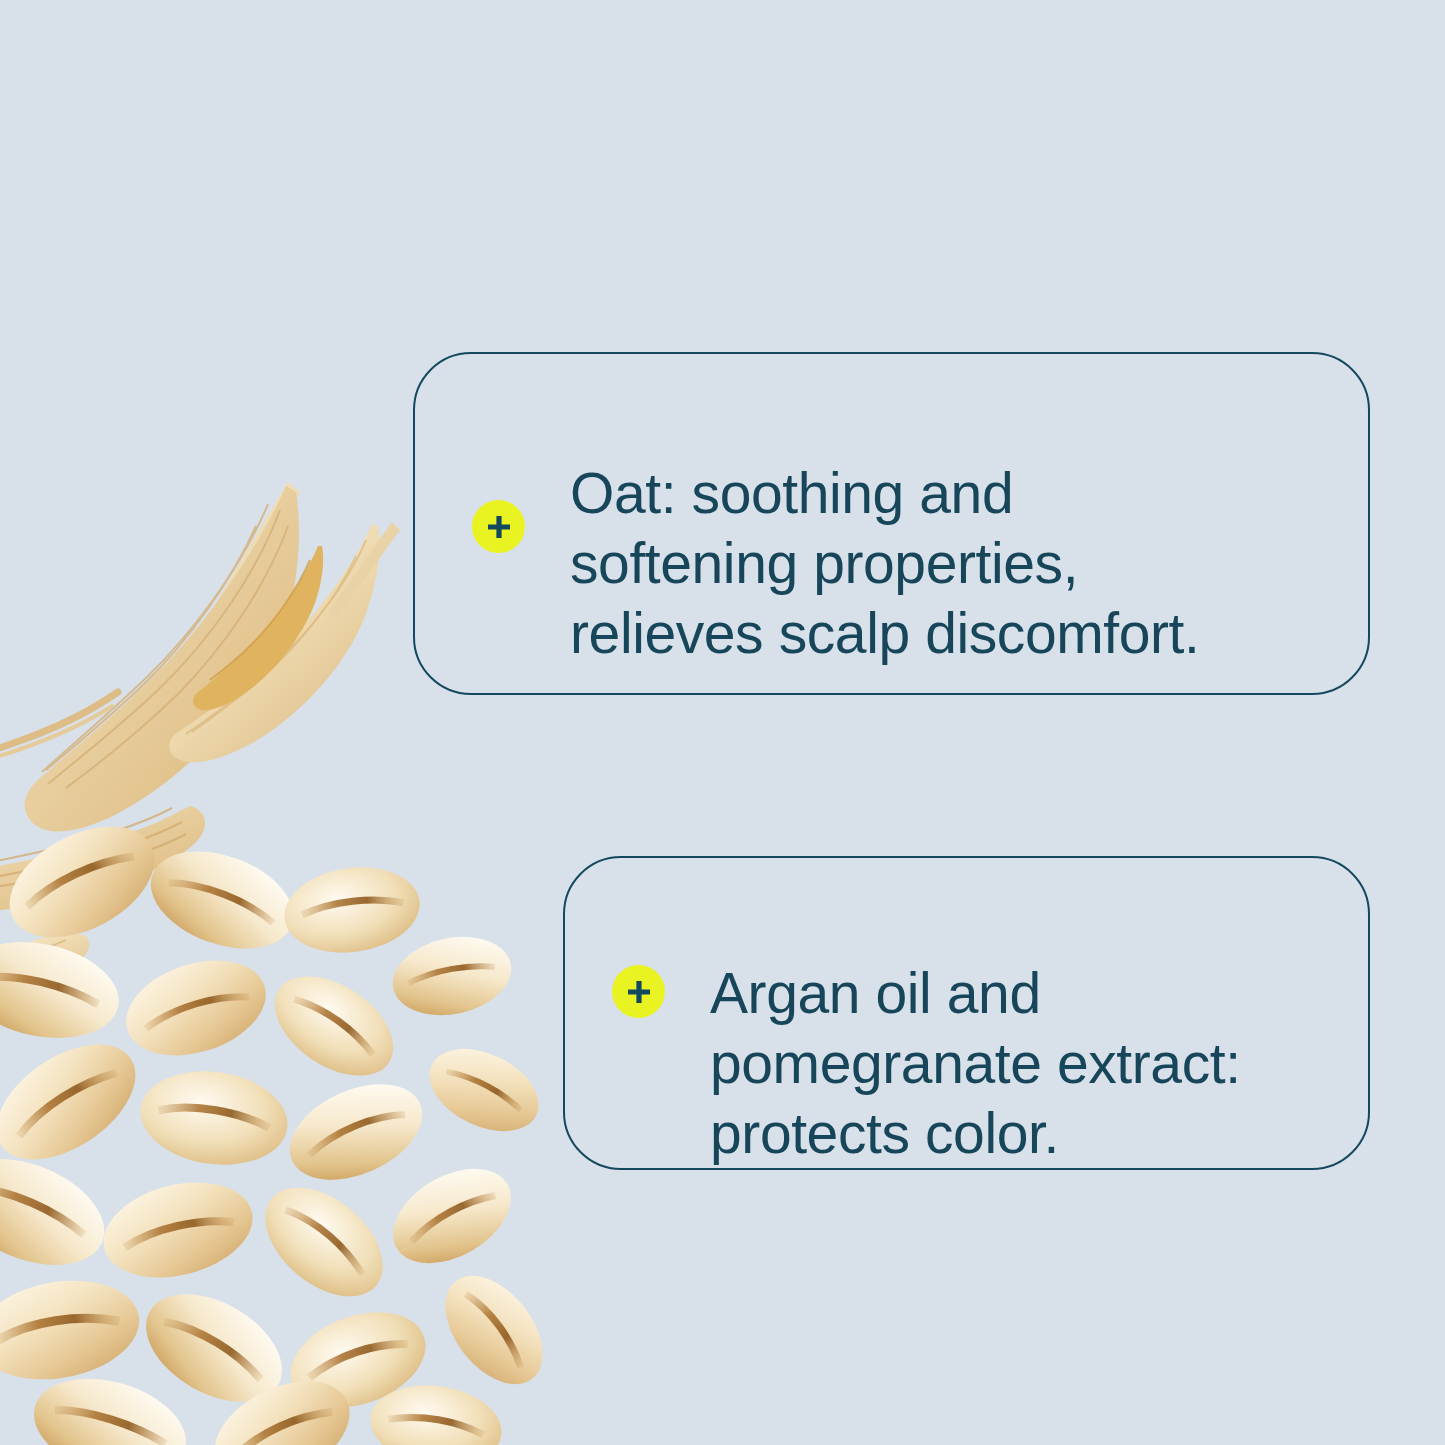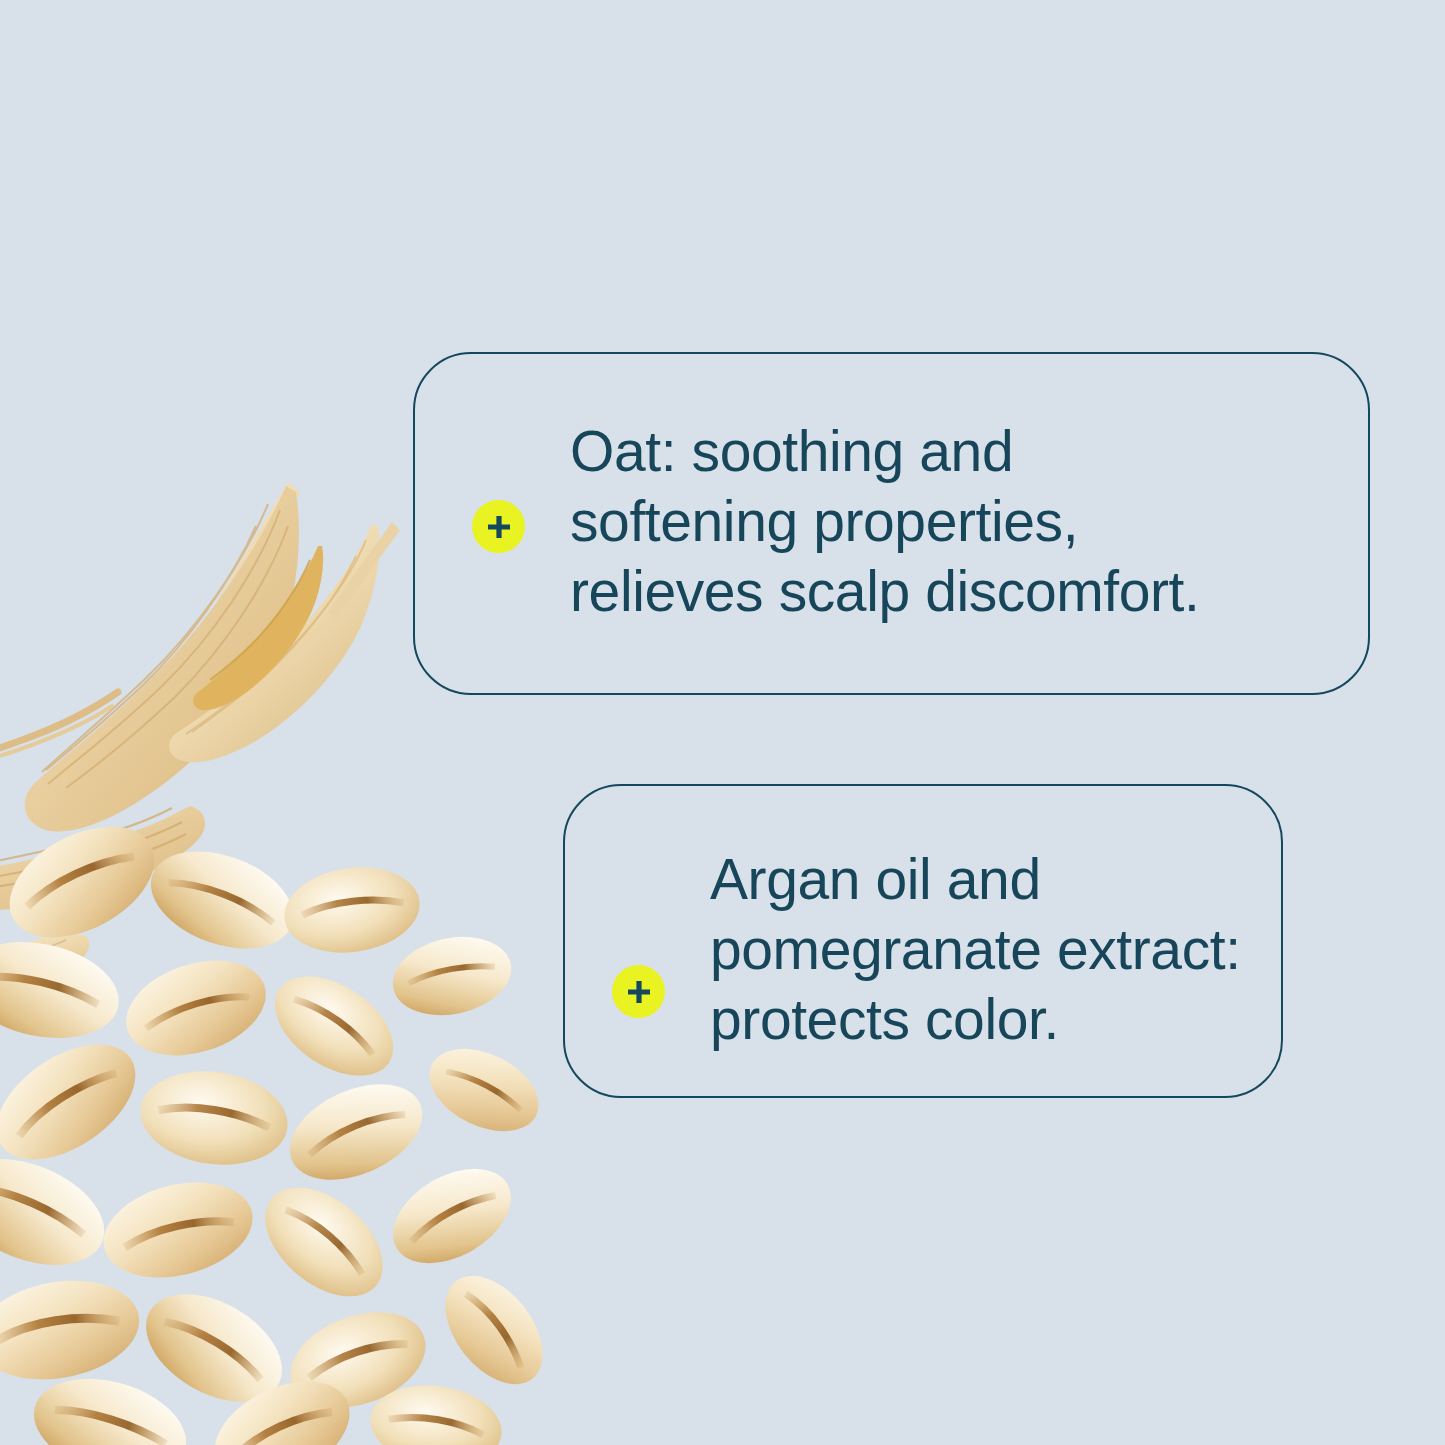--- a/index.html
+++ b/index.html
@@ -25,29 +25,30 @@
   }
 
   
   .card{
     position:absolute;
     border:2.5px solid #13485e;
     border-radius:58px;
     background:transparent;
   }
   #card-1{ left:413px; top:352px; width:957px; height:343px; }
-  #card-2{ left:563px; top:784px; width:720px; height:314px; }
+  #card-2{ left:563px; top:856px; width:807px; height:314px; }
 
   .card-text{
     position:absolute;
     color:#17465a;
     font-size:57px;
     line-height:70px;
     letter-spacing:-0.4px;
     white-space:pre-line;
+    margin-top:42px;
   }
   #card-1 .card-text{ left:155px; top:62px; width:790px; }
   #card-2 .card-text{ left:145px; top:58px; width:650px; }
 
   
   .plus-badge{
     position:absolute;
     width:53px; height:53px;
     border-radius:50%;
     background:#e9f321;

